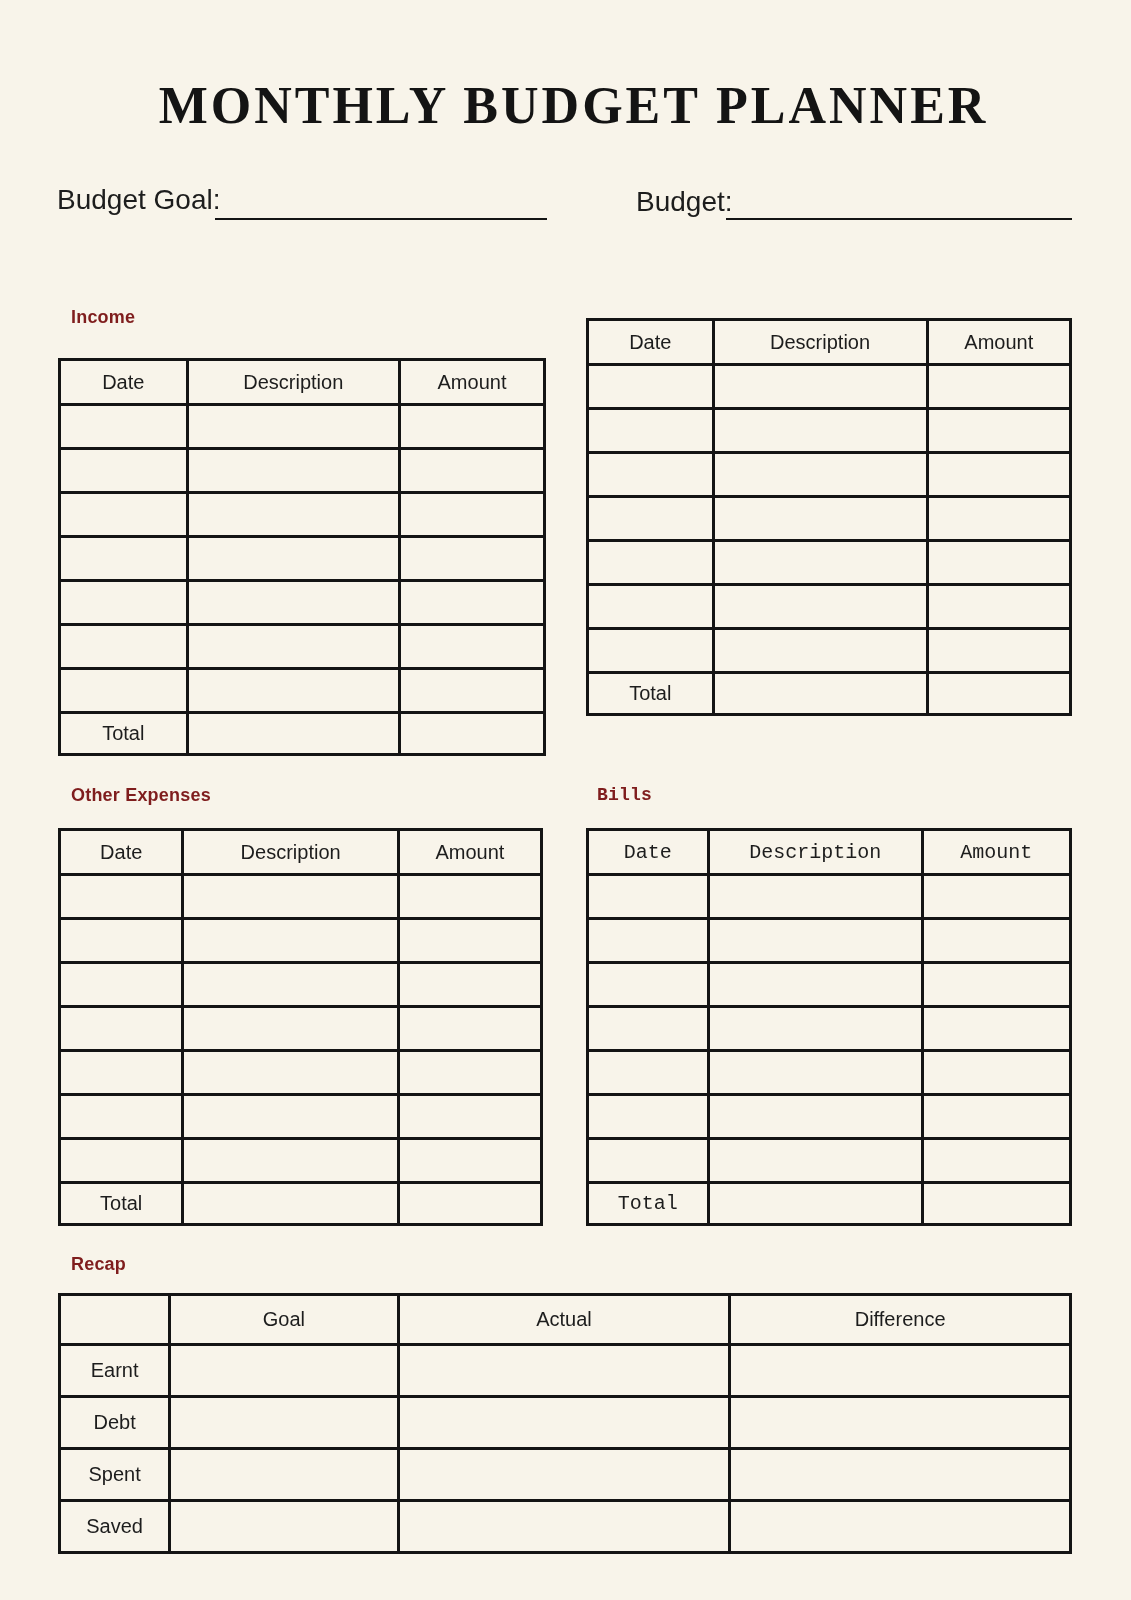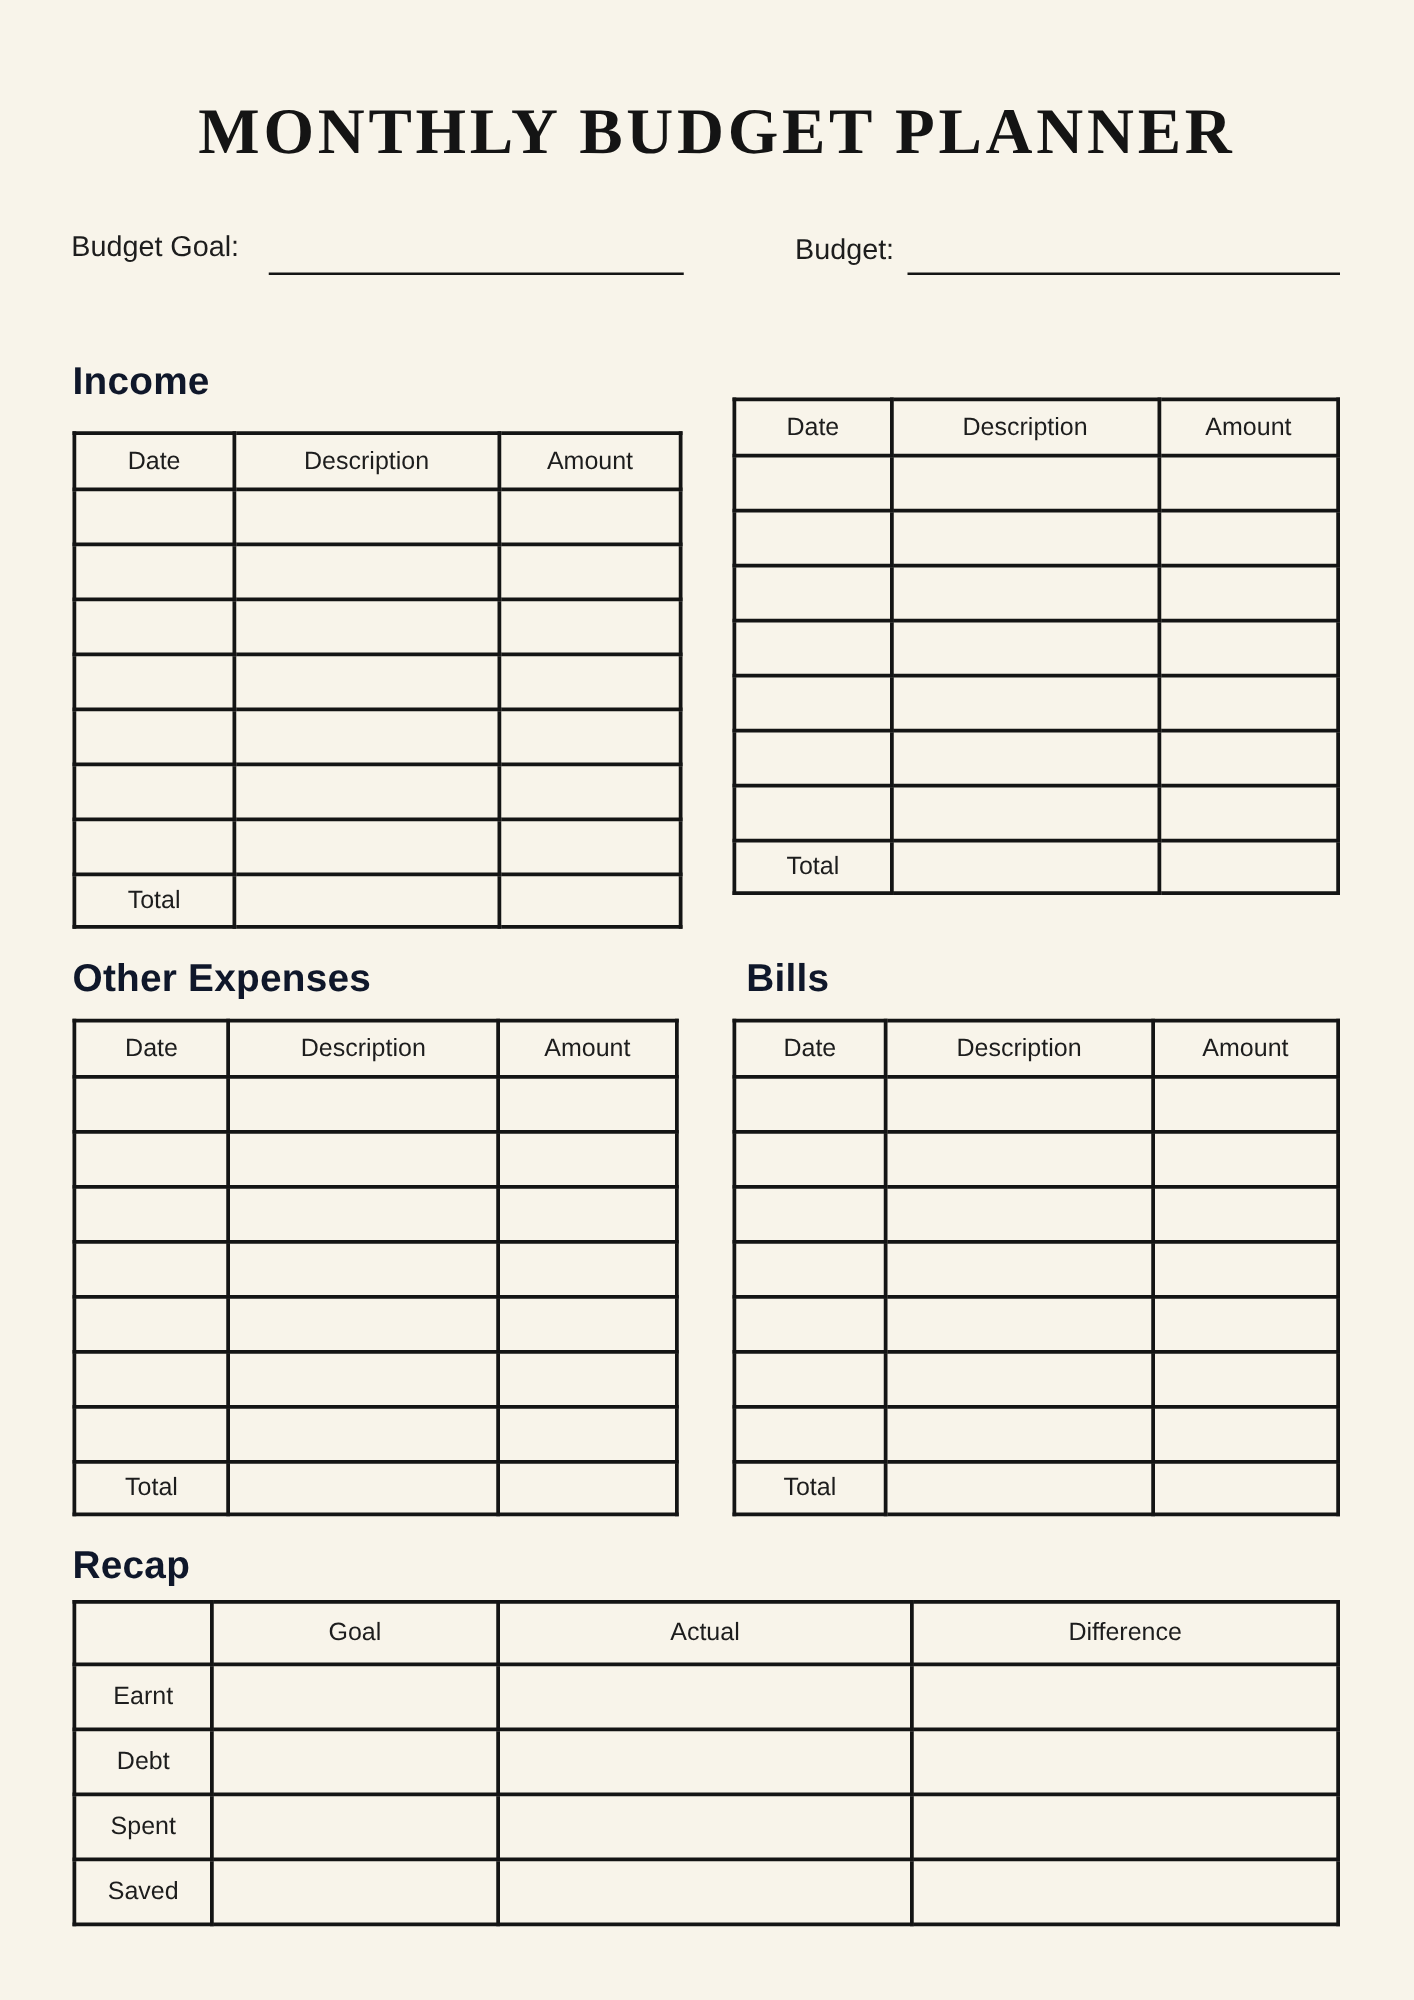--- a/index.html
+++ b/index.html
@@ -23,48 +23,48 @@
     font-weight:700;
     font-size:52px;
     letter-spacing:3px;
     color:#141414;
     margin:0;
   }
 
   
   .field-label {
     position:absolute;
-    font-size:23px;
+    font-size:28px;
     color:#1d1d1d;
     white-space:nowrap;
   }
   .goal-label  { left:57px;  top:184px; }
   .month-label { left:636px; top:186px; }
   .fill-line {
     position:absolute;
     height:0;
     border-top:2px solid #141414;
   }
   .goal-line  { left:215px; top:218px; width:332px; }
   .month-line { left:726px; top:218px; width:346px; }
 
   
   .sec { position:absolute; }
   .sec h2 {
-    margin:0;
-    font-size:31px;
+    margin:13px;
+    font-size:18px;
     line-height:27px;
     font-weight:700;
-    color:#0f172a;
+    color:#7f1d1d;
     letter-spacing:0.2px;
   }
   .sec-income { left:58px;  top:291px; width:488px; }
   .sec-fixed  { left:586px; top:291px; width:486px; }
   .sec-other  { left:58px;  top:769px; width:485px; }
-  .sec-bills  { left:586px; top:769px; width:486px; }
+  .sec-bills  { left:586px; top:769px; width:486px;font-family:Liberation Mono, monospace; }
   .sec-recap  { left:58px;  top:1238px; width:1014px; }
   .sec-fixed h2, .sec-bills h2 { margin-left:11px; }
 
   .sec-income table, .sec-fixed table { margin-top:27px; }
   .sec-other  table, .sec-bills table { margin-top:19px; }
   .sec-recap  table { margin-top:15px; }
 
   
   table {
     border-collapse:collapse;

